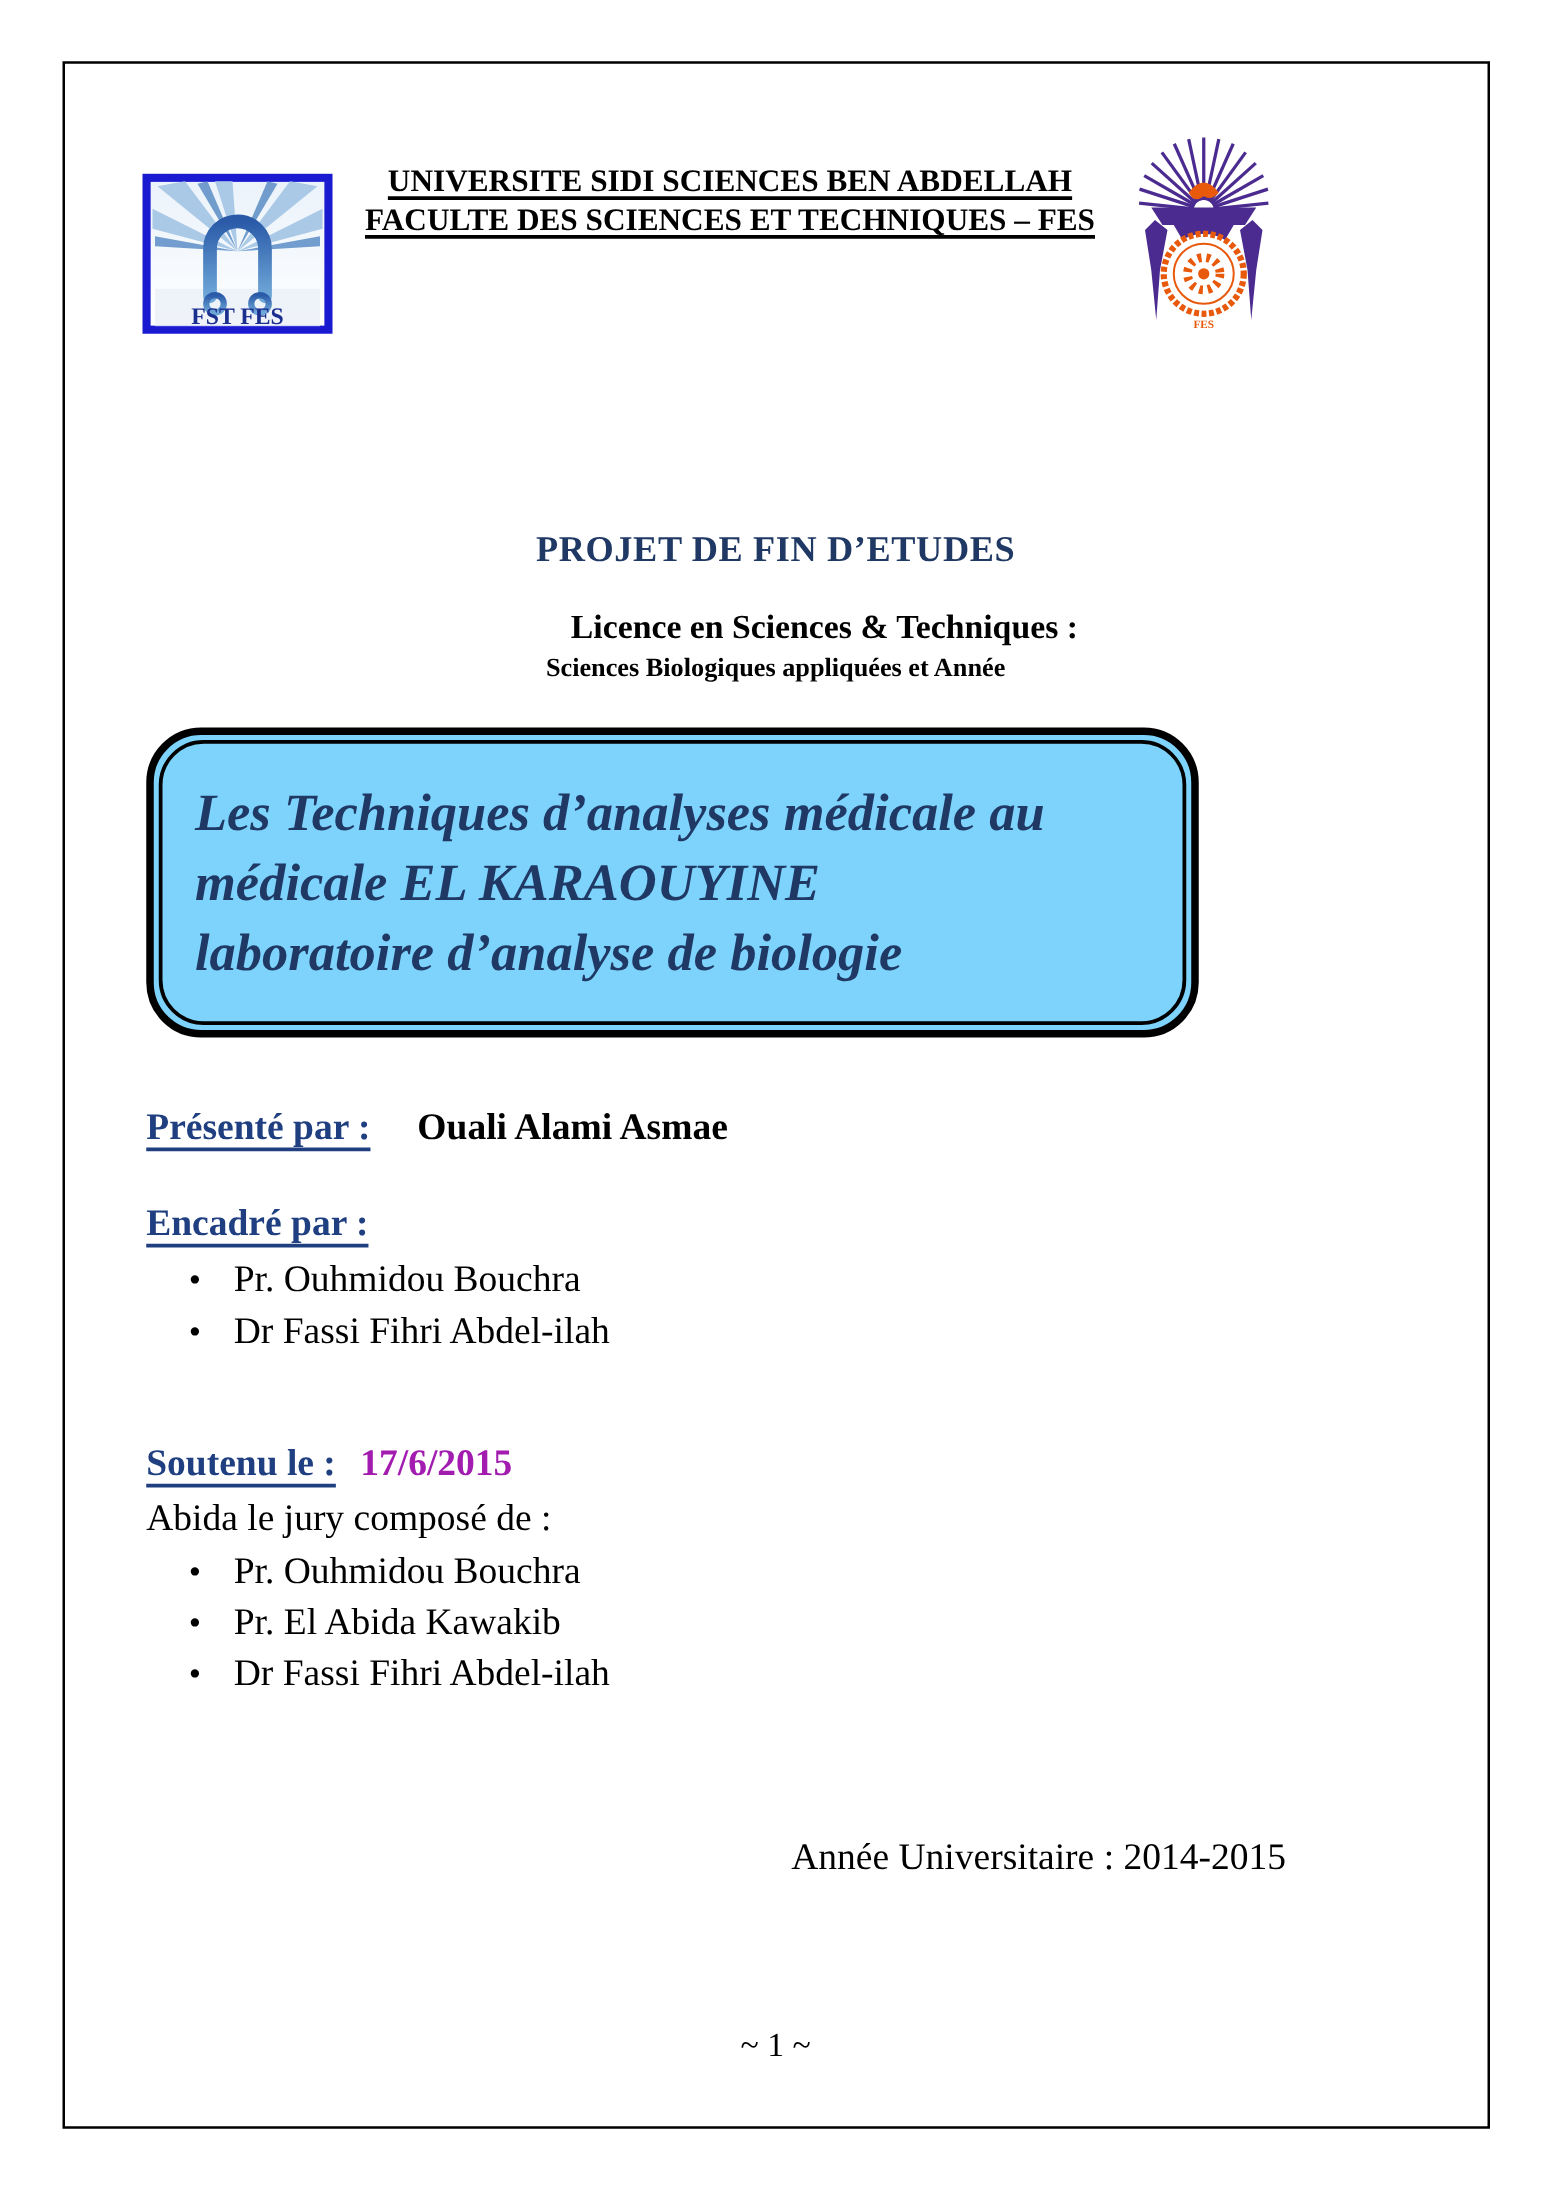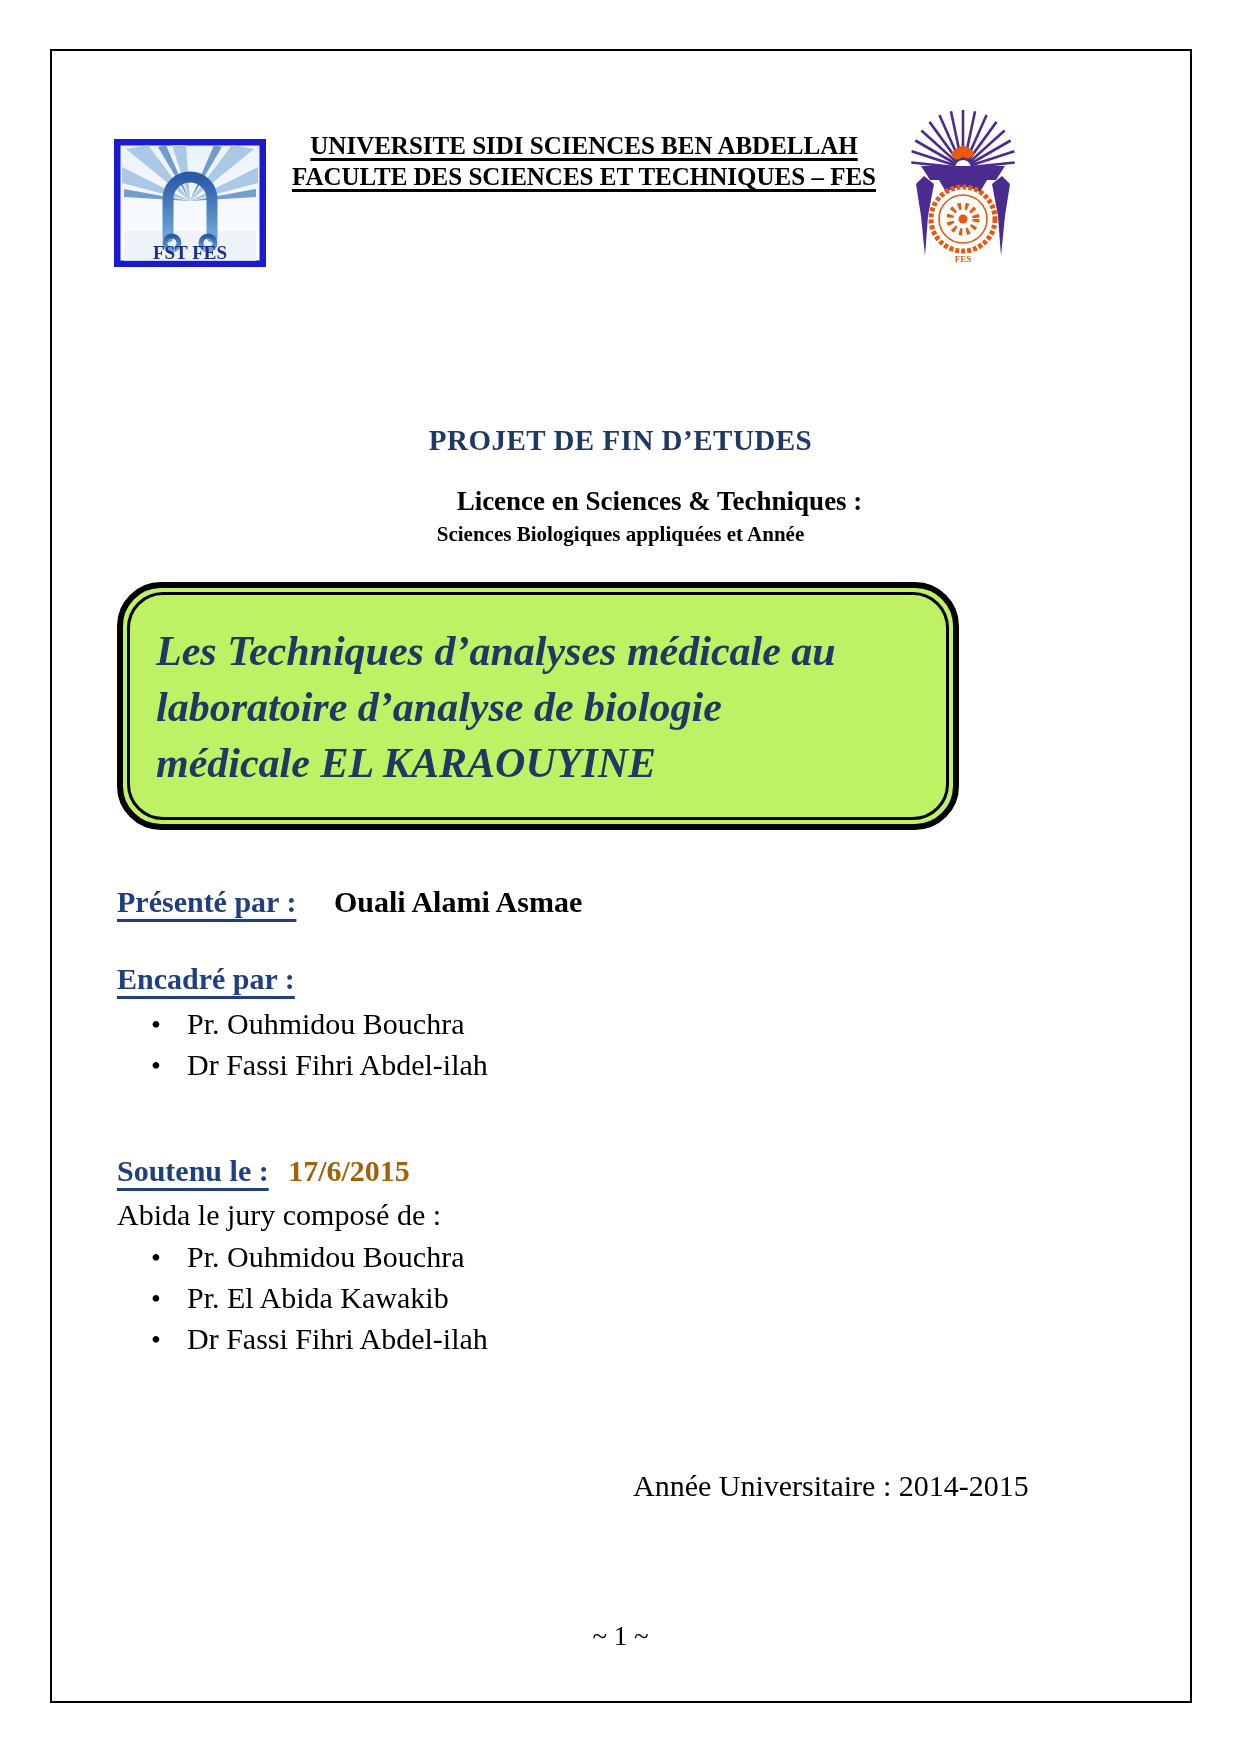--- a/index.html
+++ b/index.html
@@ -35,21 +35,21 @@
   }
   .degree2 {
     position:absolute; left:0; top:522px; width:1241px; text-align:center;
     font-weight:bold; font-size:21px;
   }
 
   
   .title-box {
     position:absolute; left:117px; top:582px; width:842px; height:248px;
     border:6px solid #000; border-radius:44px; box-sizing:border-box; padding:4px;
-    background:#bef264;
+    background:#7dd3fc;
   }
   .title-box-inner {
     width:100%; height:100%; border:3px solid #000; border-radius:36px;
     box-sizing:border-box; padding:28px 8px 0 26px;
   }
   .title-line {
     font-size:42px; font-weight:bold; font-style:italic; color:#1f3864;
     line-height:56px; white-space:nowrap;
   }
 
@@ -62,21 +62,21 @@
   .presented-name { font-weight:bold; color:#000; margin-left:30px; }
 
   .supervised-label { position:absolute; left:117px; top:962px; font-size:30px; }
   .bullet-list { position:absolute; font-size:30px; }
   .bullet-list.supervised { left:117px; top:1004px; }
   .bullet-list.jury { left:117px; top:1237px; }
   .bullet-row { display:flex; align-items:baseline; line-height:40px; }
   .bullet { display:inline-block; margin-left:34px; width:36px; font-size:28px; }
 
   .defense-line { position:absolute; left:117px; top:1154px; font-size:30px; }
-  .defense-date { font-weight:bold; color:#a16207; margin-left:12px; }
+  .defense-date { font-weight:bold; color:#a21caf; margin-left:12px; }
   .jury-intro { position:absolute; left:117px; top:1198px; font-size:30px; }
 
   .academic-year { position:absolute; left:633px; top:1469px; font-size:30px; }
   .page-number { position:absolute; left:0; top:1621px; width:1241px; text-align:center; font-size:27px; }
 </style>
 </head>
 <body>
 
 <div class="page">
   <div class="page-border"></div>
@@ -157,22 +157,22 @@
     <text x="57" y="158" text-anchor="middle" font-family="Liberation Serif, serif" font-size="9" font-weight="bold" fill="#e8590c">FES</text>
   </svg>
 
   <div class="kicker">PROJET DE FIN D’ETUDES</div>
   <div class="degree1">Licence en  Sciences &amp; Techniques :</div>
   <div class="degree2">Sciences Biologiques appliquées et Année</div>
 
   <div class="title-box">
     <div class="title-box-inner">
       <div class="title-line">Les Techniques d’analyses médicale au</div>
+      <div class="title-line">médicale EL KARAOUYINE</div>
       <div class="title-line">laboratoire d’analyse de biologie</div>
-      <div class="title-line">médicale EL KARAOUYINE</div>
     </div>
   </div>
 
   <div class="presented">
     <span class="blue-label">Présenté par :</span>
     <span class="presented-name">Ouali Alami Asmae</span>
   </div>
 
   <div class="supervised-label">
     <span class="blue-label">Encadré par :</span>

